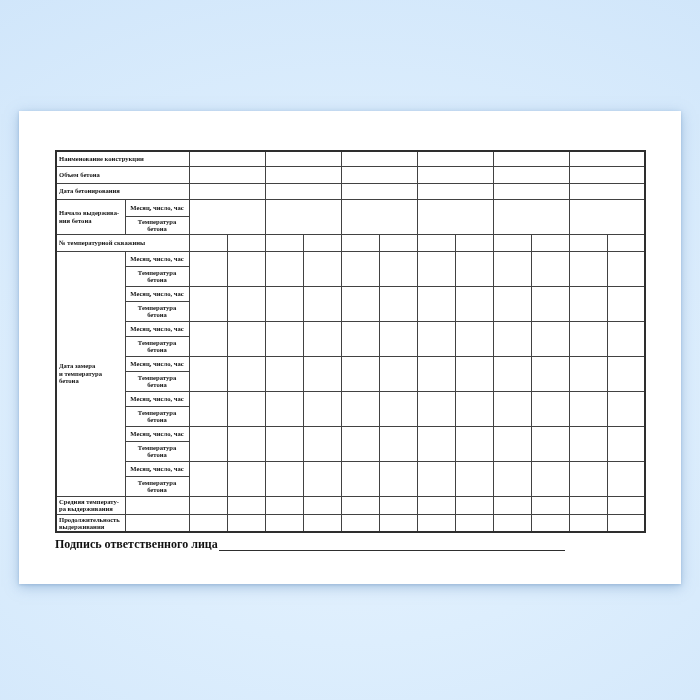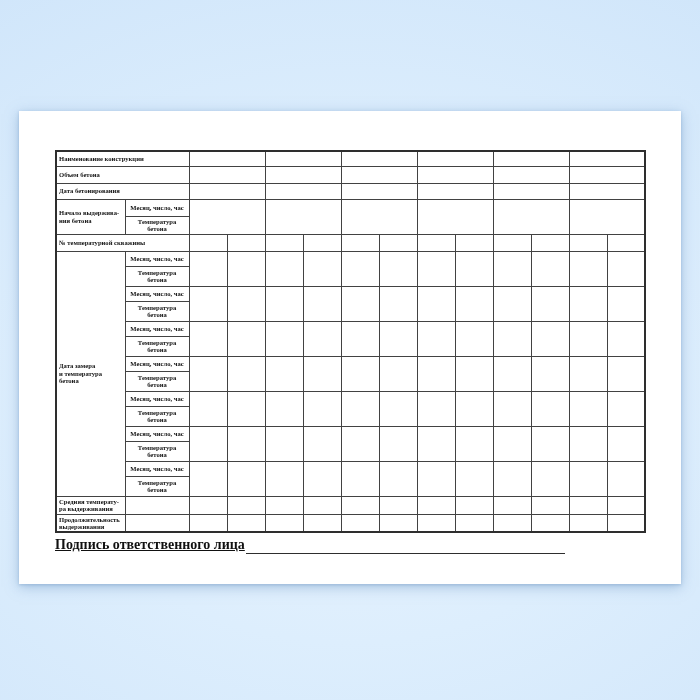--- a/index.html
+++ b/index.html
@@ -26,21 +26,21 @@
   .main{text-align:left;vertical-align:middle;padding:1px 2px;}
   .sub{text-align:center;vertical-align:middle;padding:0 1px;}
   .big{vertical-align:middle;}
   tr.h15{height:15px;} tr.h16{height:16px;} tr.h17{height:17px;} tr.h18{height:18px;}
   tr.hp-a{height:15px;} tr.hp-b{height:20px;}
   .sig{
     position:absolute;left:36px;top:426px;width:510px;
     display:flex;align-items:flex-end;
   }
   .sig-label{
-    font-weight:bold;font-size:14px;color:#111;white-space:nowrap;line-height:1.2;text-decoration:underline;
+    font-weight:bold;font-size:12px;color:#111;white-space:nowrap;line-height:1.2;
   }
   .sig-line{flex:1;border-bottom:1px solid #2e2e2e;height:10px;margin-left:1px;}
 </style>
 </head>
 <body>
 
 <div class="scene">
   <div class="page">
 
     <table class="form-table">

